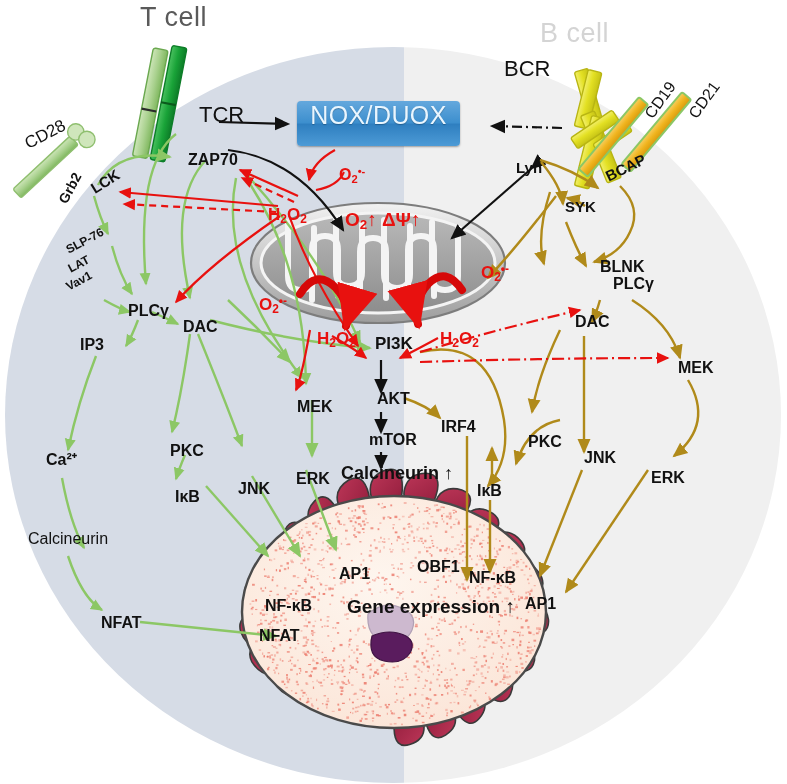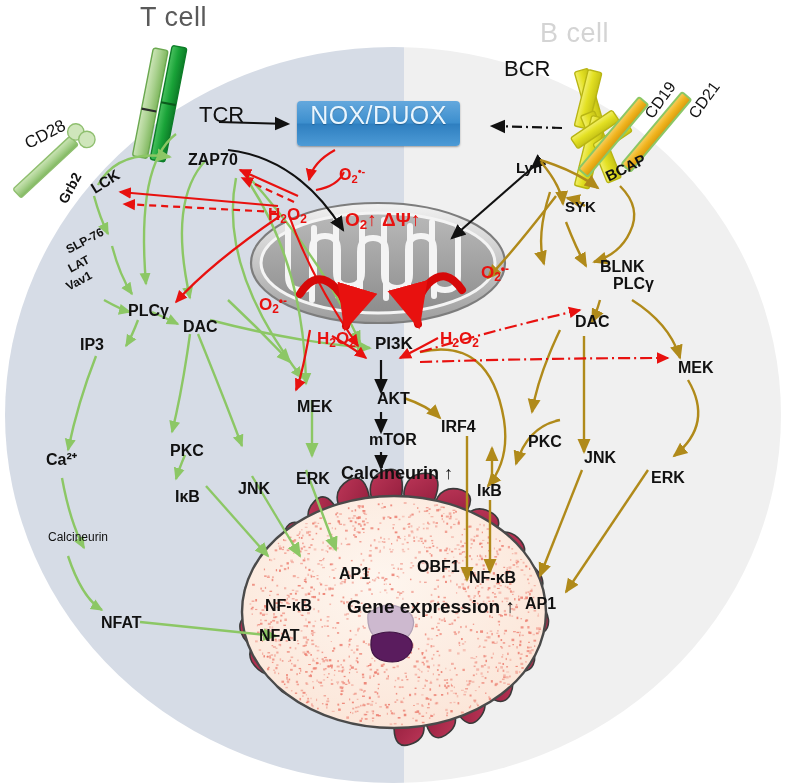--- a/index.html
+++ b/index.html
@@ -1744,21 +1744,21 @@
   <div class="lbl" style="left:188px;top:152px;font-size:16px;">ZAP70</div>
   <div class="lbl rot" style="left:88px;top:183px;font-size:15px;transform:rotate(-32deg);">LCK</div>
   <div class="lbl rot" style="left:56px;top:199px;font-size:14px;transform:rotate(-62deg);">Grb2</div>
   <div class="lbl rot" style="left:64px;top:245px;font-size:12px;transform:rotate(-28deg);">SLP-76</div>
   <div class="lbl rot" style="left:66px;top:264px;font-size:12px;transform:rotate(-28deg);">LAT</div>
   <div class="lbl rot" style="left:64px;top:282px;font-size:12px;transform:rotate(-28deg);">Vav1</div>
   <div class="lbl" style="left:128px;top:303px;font-size:16px;">PLCγ</div>
   <div class="lbl" style="left:183px;top:319px;font-size:16px;">DAC</div>
   <div class="lbl" style="left:80px;top:337px;font-size:16px;">IP3</div>
   <div class="lbl" style="left:46px;top:452px;font-size:16px;">Ca²⁺</div>
-  <div class="lbl" style="left:48px;top:531px;font-size:12px;font-weight:normal;">Calcineurin</div>
+  <div class="lbl" style="left:28px;top:531px;font-size:16px;font-weight:normal;">Calcineurin</div>
   <div class="lbl" style="left:101px;top:615px;font-size:16px;">NFAT</div>
   <div class="lbl" style="left:170px;top:443px;font-size:16px;">PKC</div>
   <div class="lbl" style="left:175px;top:489px;font-size:16px;">IκB</div>
   <div class="lbl" style="left:238px;top:481px;font-size:16px;">JNK</div>
   <div class="lbl" style="left:297px;top:399px;font-size:16px;">MEK</div>
   <div class="lbl" style="left:296px;top:471px;font-size:16px;">ERK</div>
 
   <div class="lbl" style="left:516px;top:152px;font-size:15px;margin-top:8px;">Lyn</div>
   <div class="lbl rot" style="left:603px;top:170px;font-size:15px;transform:rotate(-26deg);">BCAP</div>
   <div class="lbl" style="left:565px;top:199px;font-size:15px;">SYK</div>

